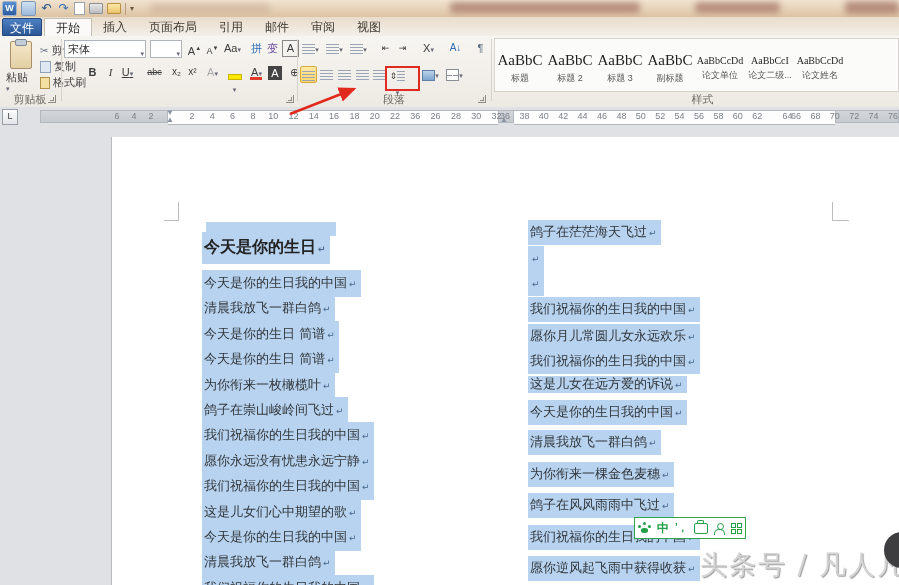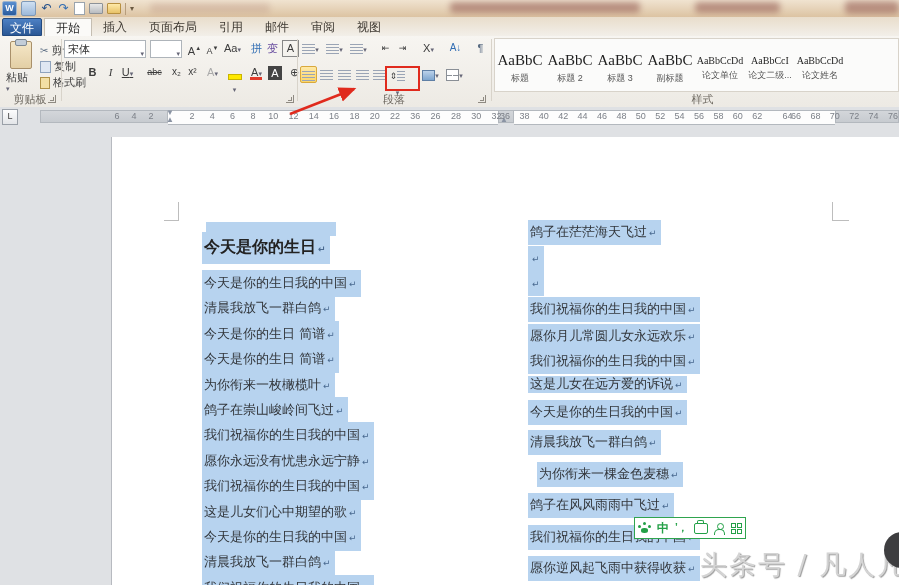--- a/index.html
+++ b/index.html
@@ -312,21 +312,21 @@
     <div id="col-right">
         <div class="docline" style="left: 528px; top: 94px;"><span class="hl" style="line-height: 24px;">鸽子在茫茫海天飞过<span class="pmark">↵</span></span></div>
         <div class="docline" style="left: 528px; top: 119.7px;"><span class="hl" style="line-height: 24px;"><span class="pmark">↵</span></span></div>
         <div class="docline" style="left: 528px; top: 145.4px;"><span class="hl" style="line-height: 24px;"><span class="pmark">↵</span></span></div>
         <div class="docline" style="left: 528px; top: 171.1px;"><span class="hl" style="line-height: 24px;">我们祝福你的生日我的中国<span class="pmark">↵</span></span></div>
         <div class="docline" style="left: 528px; top: 198px;"><span class="hl" style="line-height: 24px;">愿你月儿常圆儿女永远欢乐<span class="pmark">↵</span></span></div>
         <div class="docline" style="left: 528px; top: 222.5px;"><span class="hl" style="line-height: 24px;">我们祝福你的生日我的中国<span class="pmark">↵</span></span></div>
         <div class="docline" style="left: 528px; top: 248.2px;"><span class="hl" style="line-height: 16px;">这是儿女在远方爱的诉说<span class="pmark">↵</span></span></div>
         <div class="docline" style="left: 528px; top: 273.9px;"><span class="hl" style="line-height: 24px;">今天是你的生日我的中国<span class="pmark">↵</span></span></div>
         <div class="docline" style="left: 528px; top: 304px;"><span class="hl" style="line-height: 24px;">清晨我放飞一群白鸽<span class="pmark">↵</span></span></div>
-        <div class="docline" style="left: 528px; top: 335.5px;"><span class="hl" style="line-height: 24px; margin-left: 9px;">为你衔来一棵金色麦穗<span class="pmark">↵</span></span></div>
+        <div class="docline" style="left: 528px; top: 335.5px;"><span class="hl" style="line-height: 24px;">为你衔来一棵金色麦穗<span class="pmark">↵</span></span></div>
         <div class="docline" style="left: 528px; top: 367px;"><span class="hl" style="line-height: 24px;">鸽子在风风雨雨中飞过<span class="pmark">↵</span></span></div>
         <div class="docline" style="left: 528px; top: 398.5px;"><span class="hl" style="line-height: 24px;">我们祝福你的生日我的中国<span class="pmark">↵</span></span></div>
         <div class="docline" style="left: 528px; top: 430px;"><span class="hl" style="line-height: 24px;">愿你逆风起飞雨中获得收获<span class="pmark">↵</span></span></div>
       </div>
 
     <div class="ime">
       <span class="pawdots ic">
         <i style="left:0;top:3px;width:3px;height:3px"></i>
           <i style="left:5px;top:0;width:3px;height:3px"></i>
         <i style="left:10px;top:3px;width:3px;height:3px"></i>

